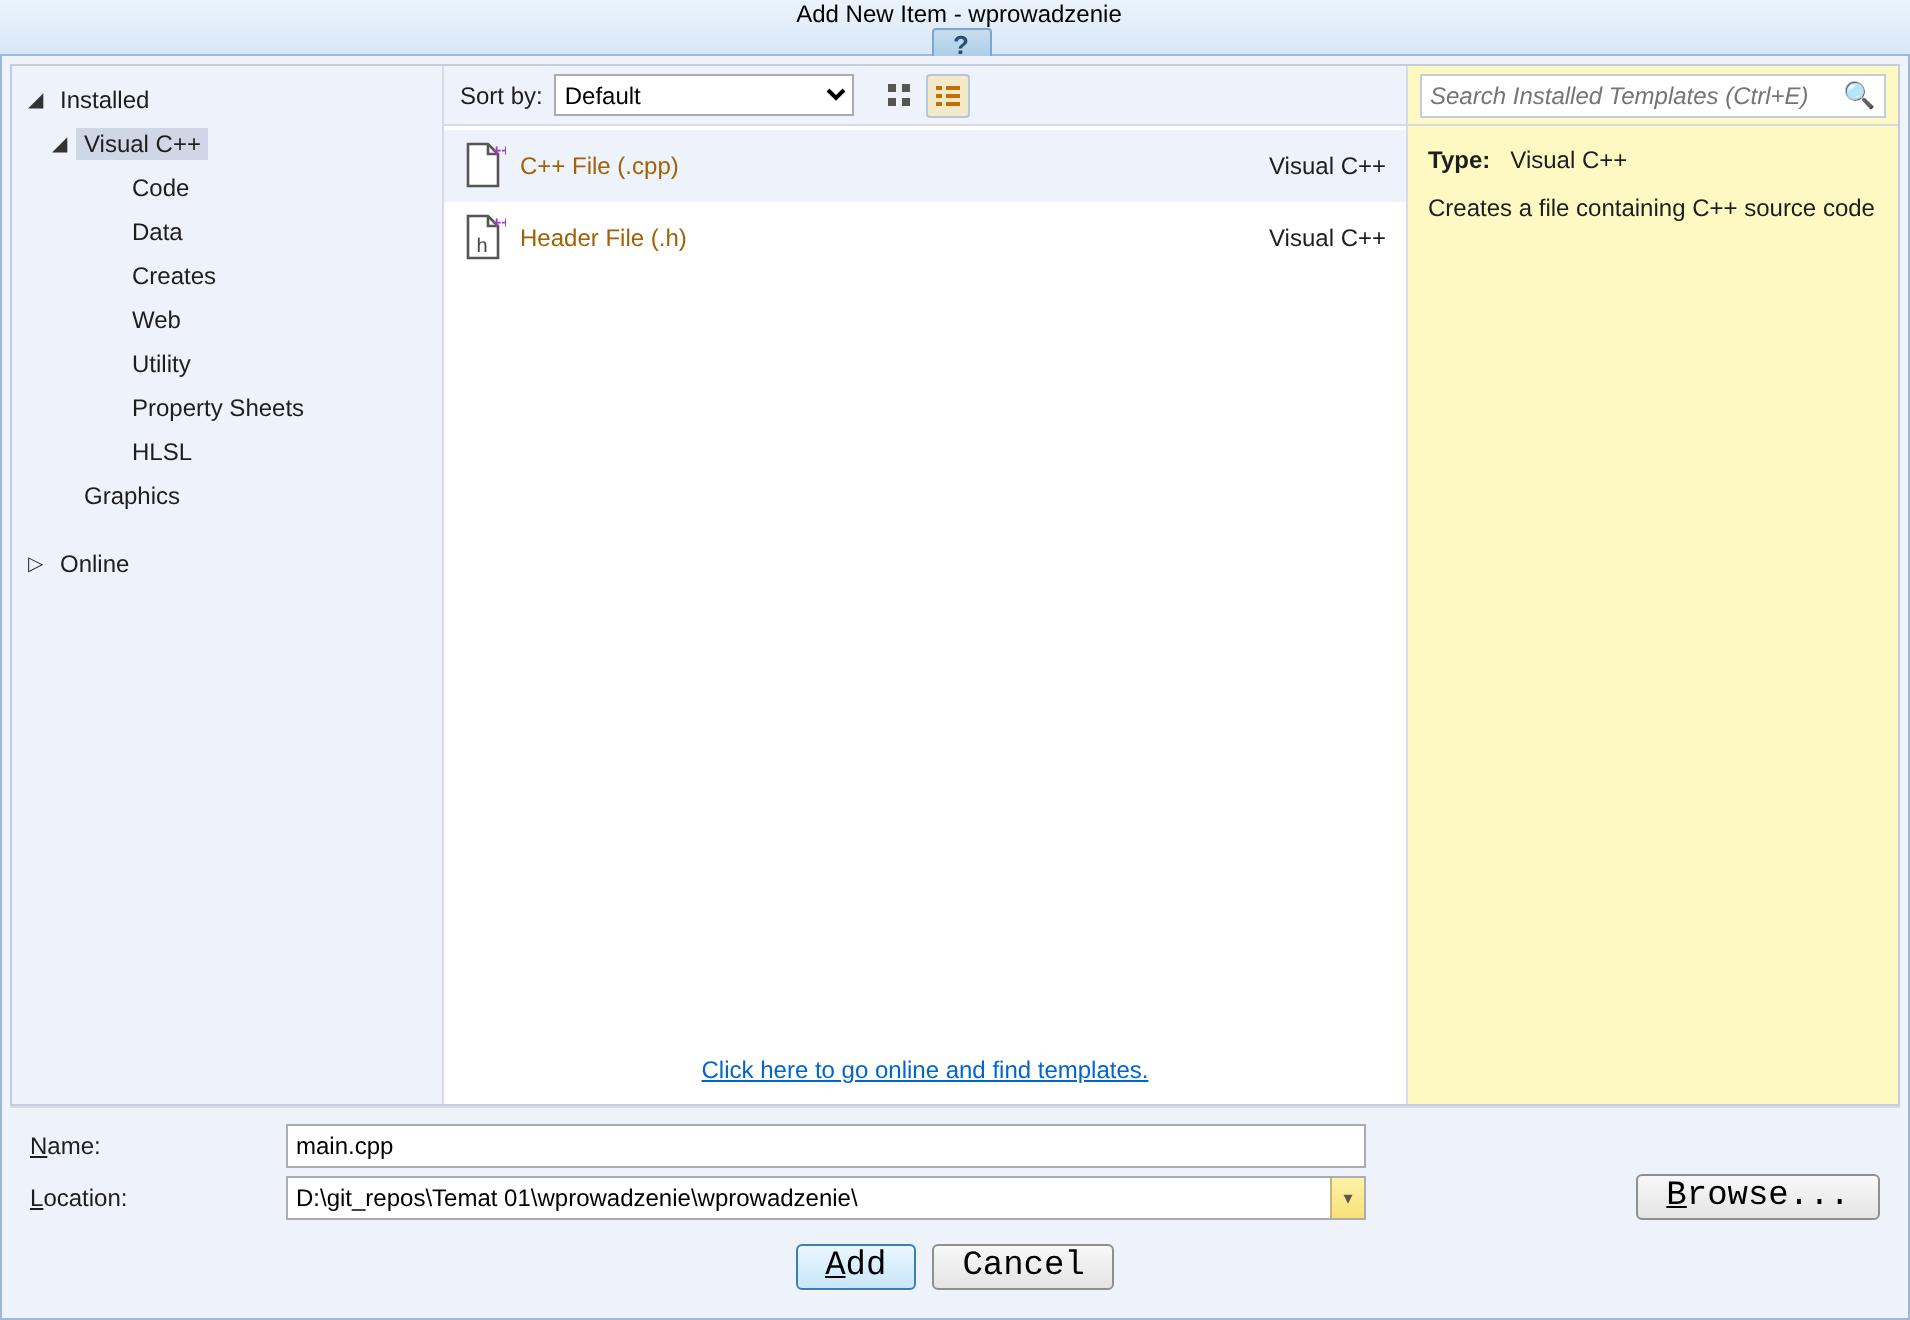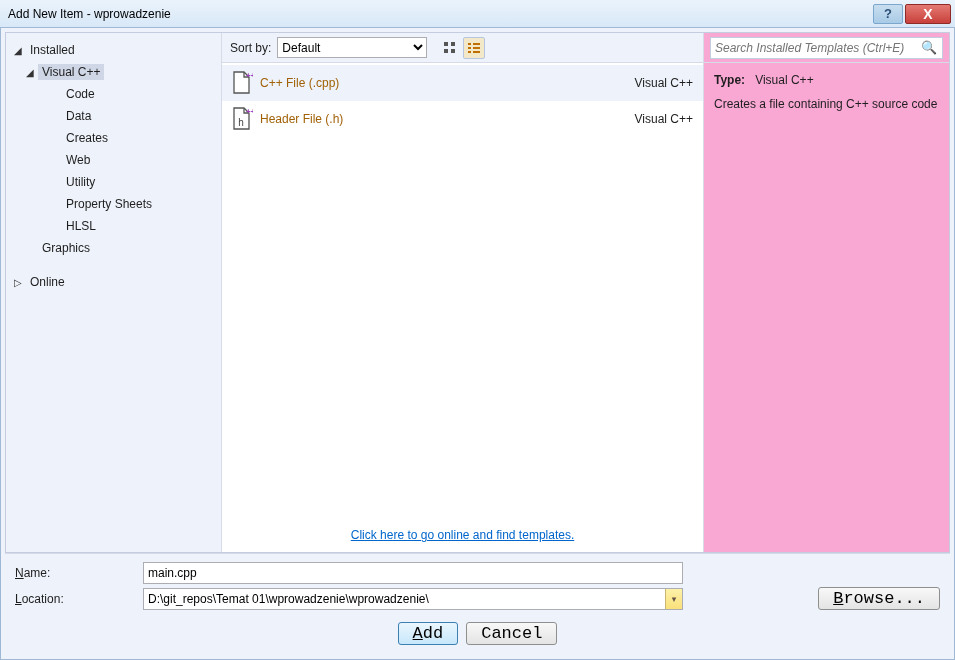--- a/index.html
+++ b/index.html
@@ -15,20 +15,21 @@
   }
   
   .titlebar {
     height: 28px;
     background: linear-gradient(#eaf3fb, #d8e8f8);
     border-bottom: 1px solid #9fb8d6;
     display: flex;
     align-items: center;
     padding: 0 4px 0 8px;
     color: #000;
+    flex-direction: column;
   }
   .titlebar .title { flex: 1; font-size: 12px; }
   .titlebar .winbtn {
     height: 20px;
     display: inline-flex;
     align-items: center;
     justify-content: center;
     margin-left: 2px;
     border-radius: 2px;
   }
@@ -145,21 +146,21 @@
   .tpl-row .name { flex: 1; padding-left: 4px; color: #a16207; }
   .tpl-row .lang { color: #1e1e1e; }
   .online-link {
     text-align: center;
     padding: 8px 0 10px 0;
   }
   .online-link a { color: #0066cc; text-decoration: underline; cursor: pointer; font-size: 12px;}
   
   .info {
     width: 246px;
-    background: #f9a8d4;
+    background: #fef9c3;
     border-left: 1px solid #d6dbe7;
     padding: 0;
     display: flex;
     flex-direction: column;
   }
   .search-wrap {
     height: 30px;
     padding: 4px 6px;
     border-bottom: 1px solid #d6dbe7;
     display: flex;

